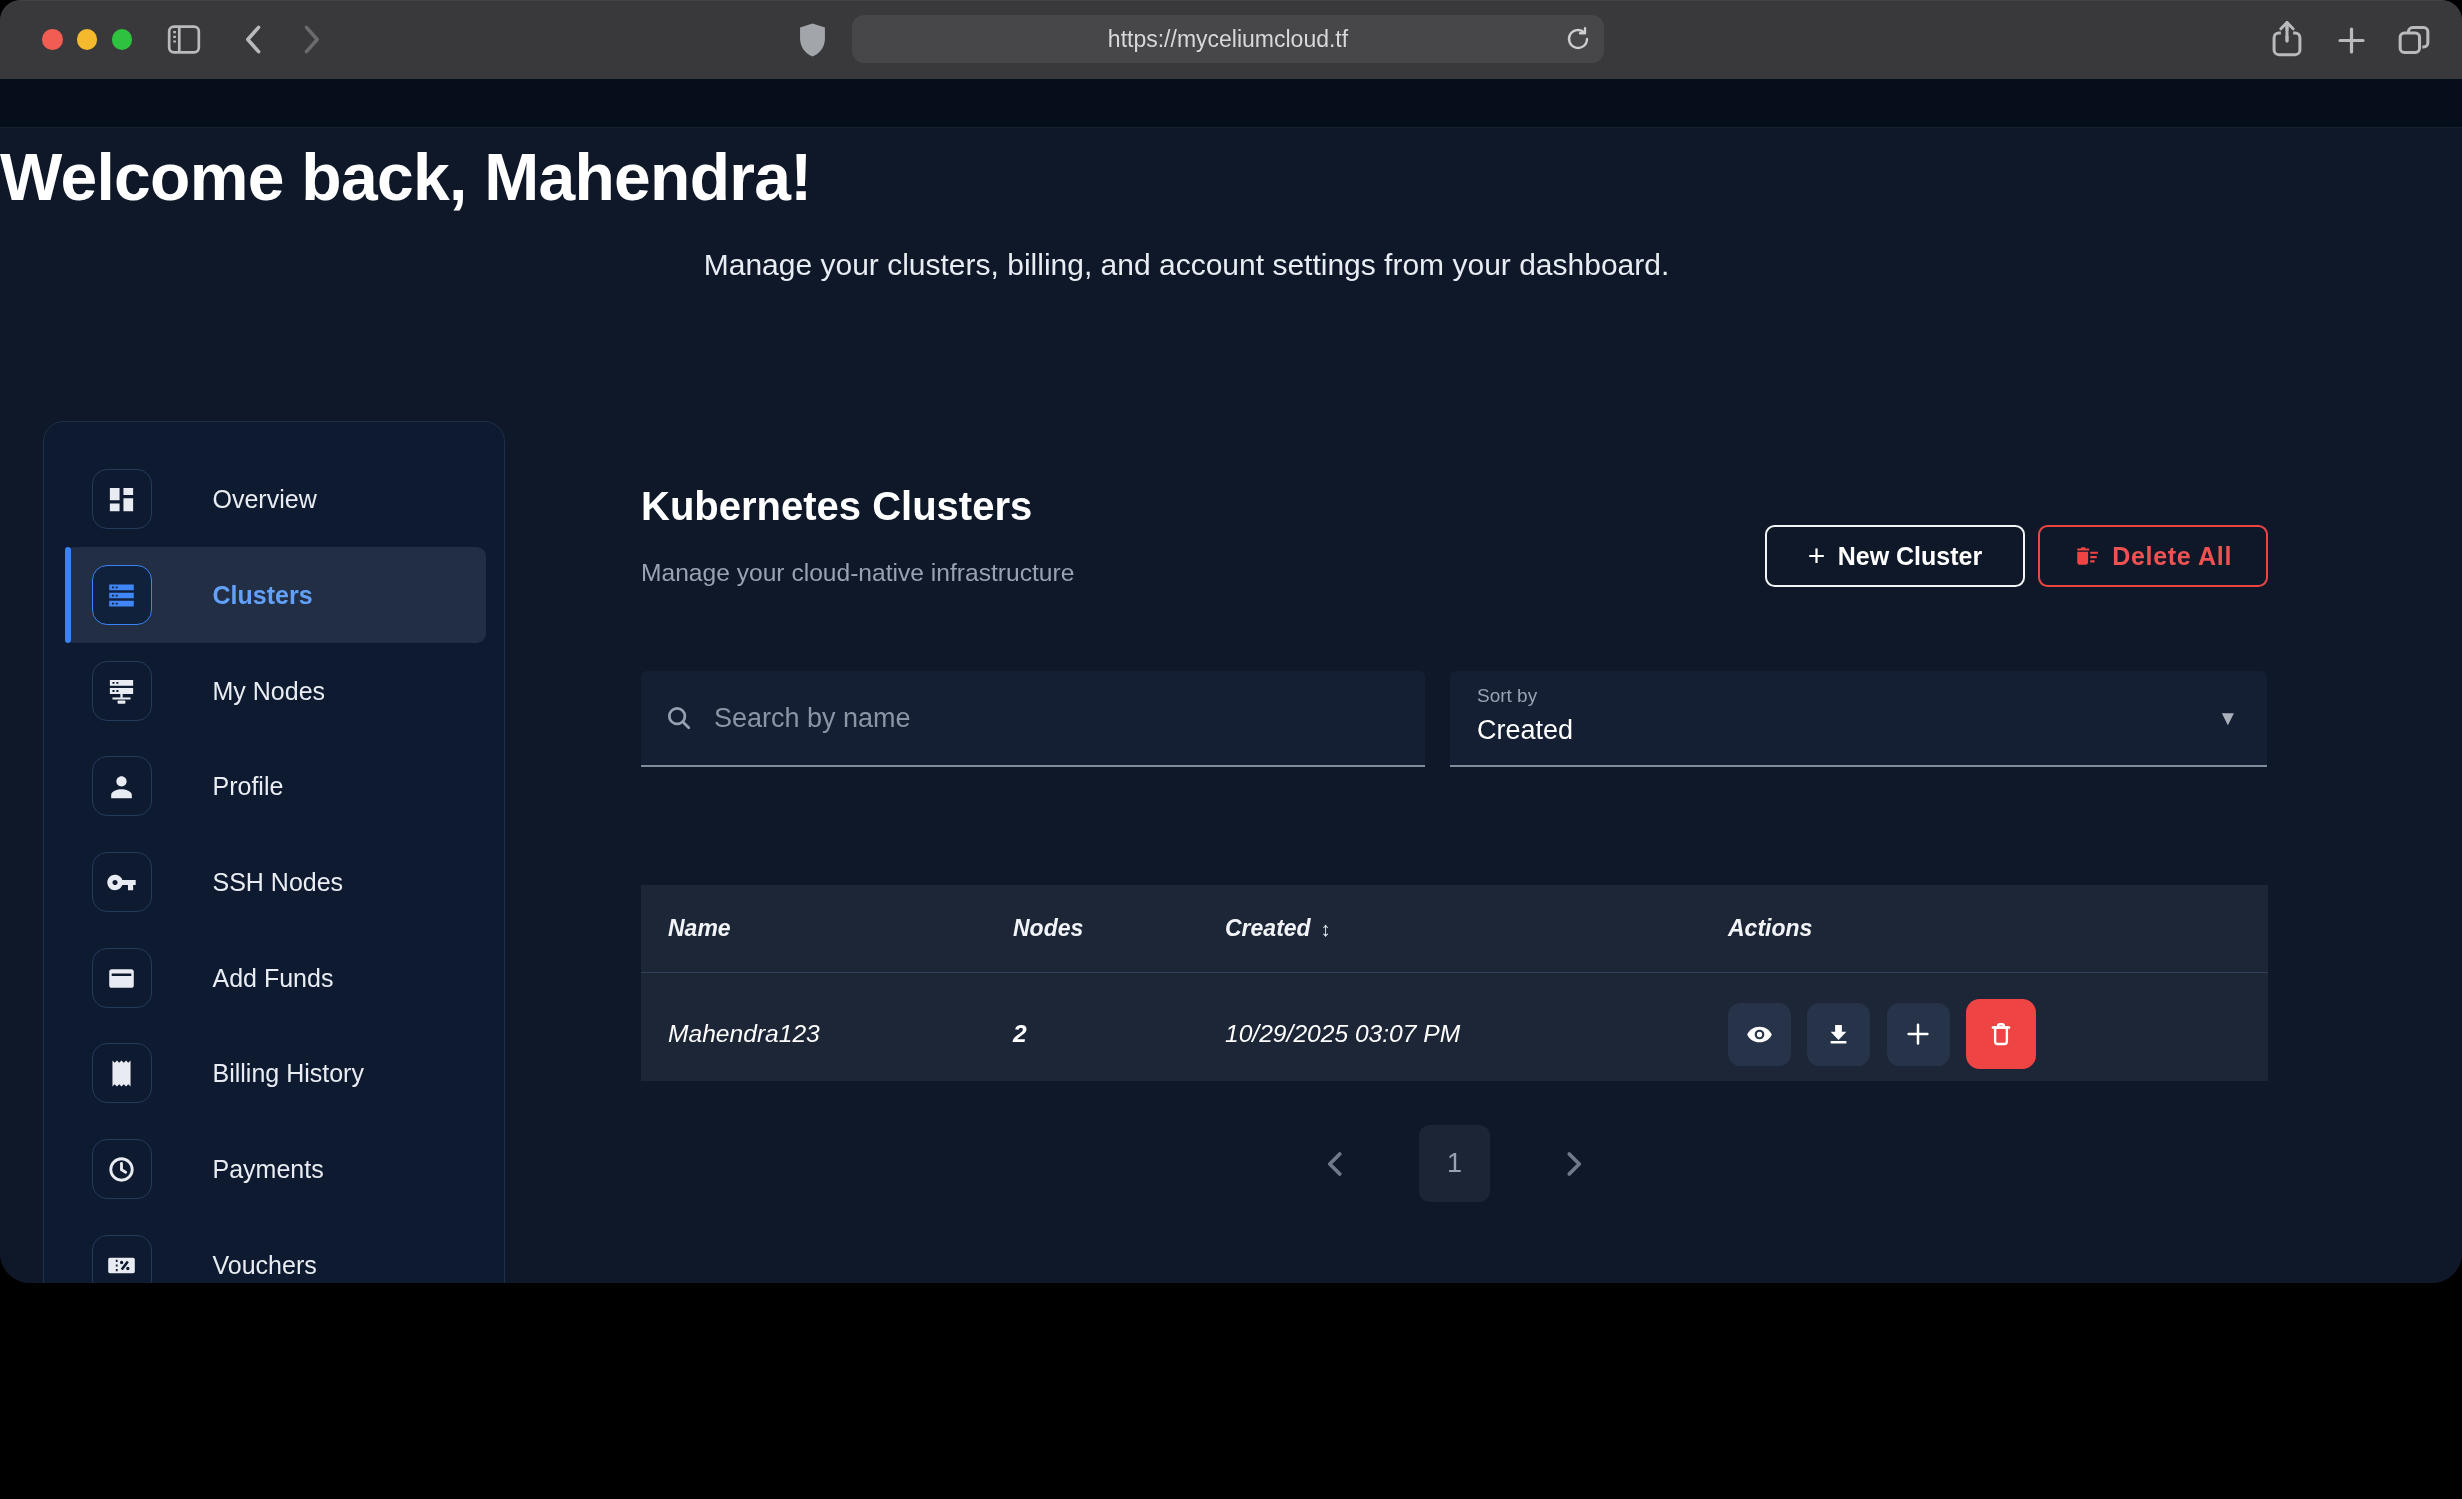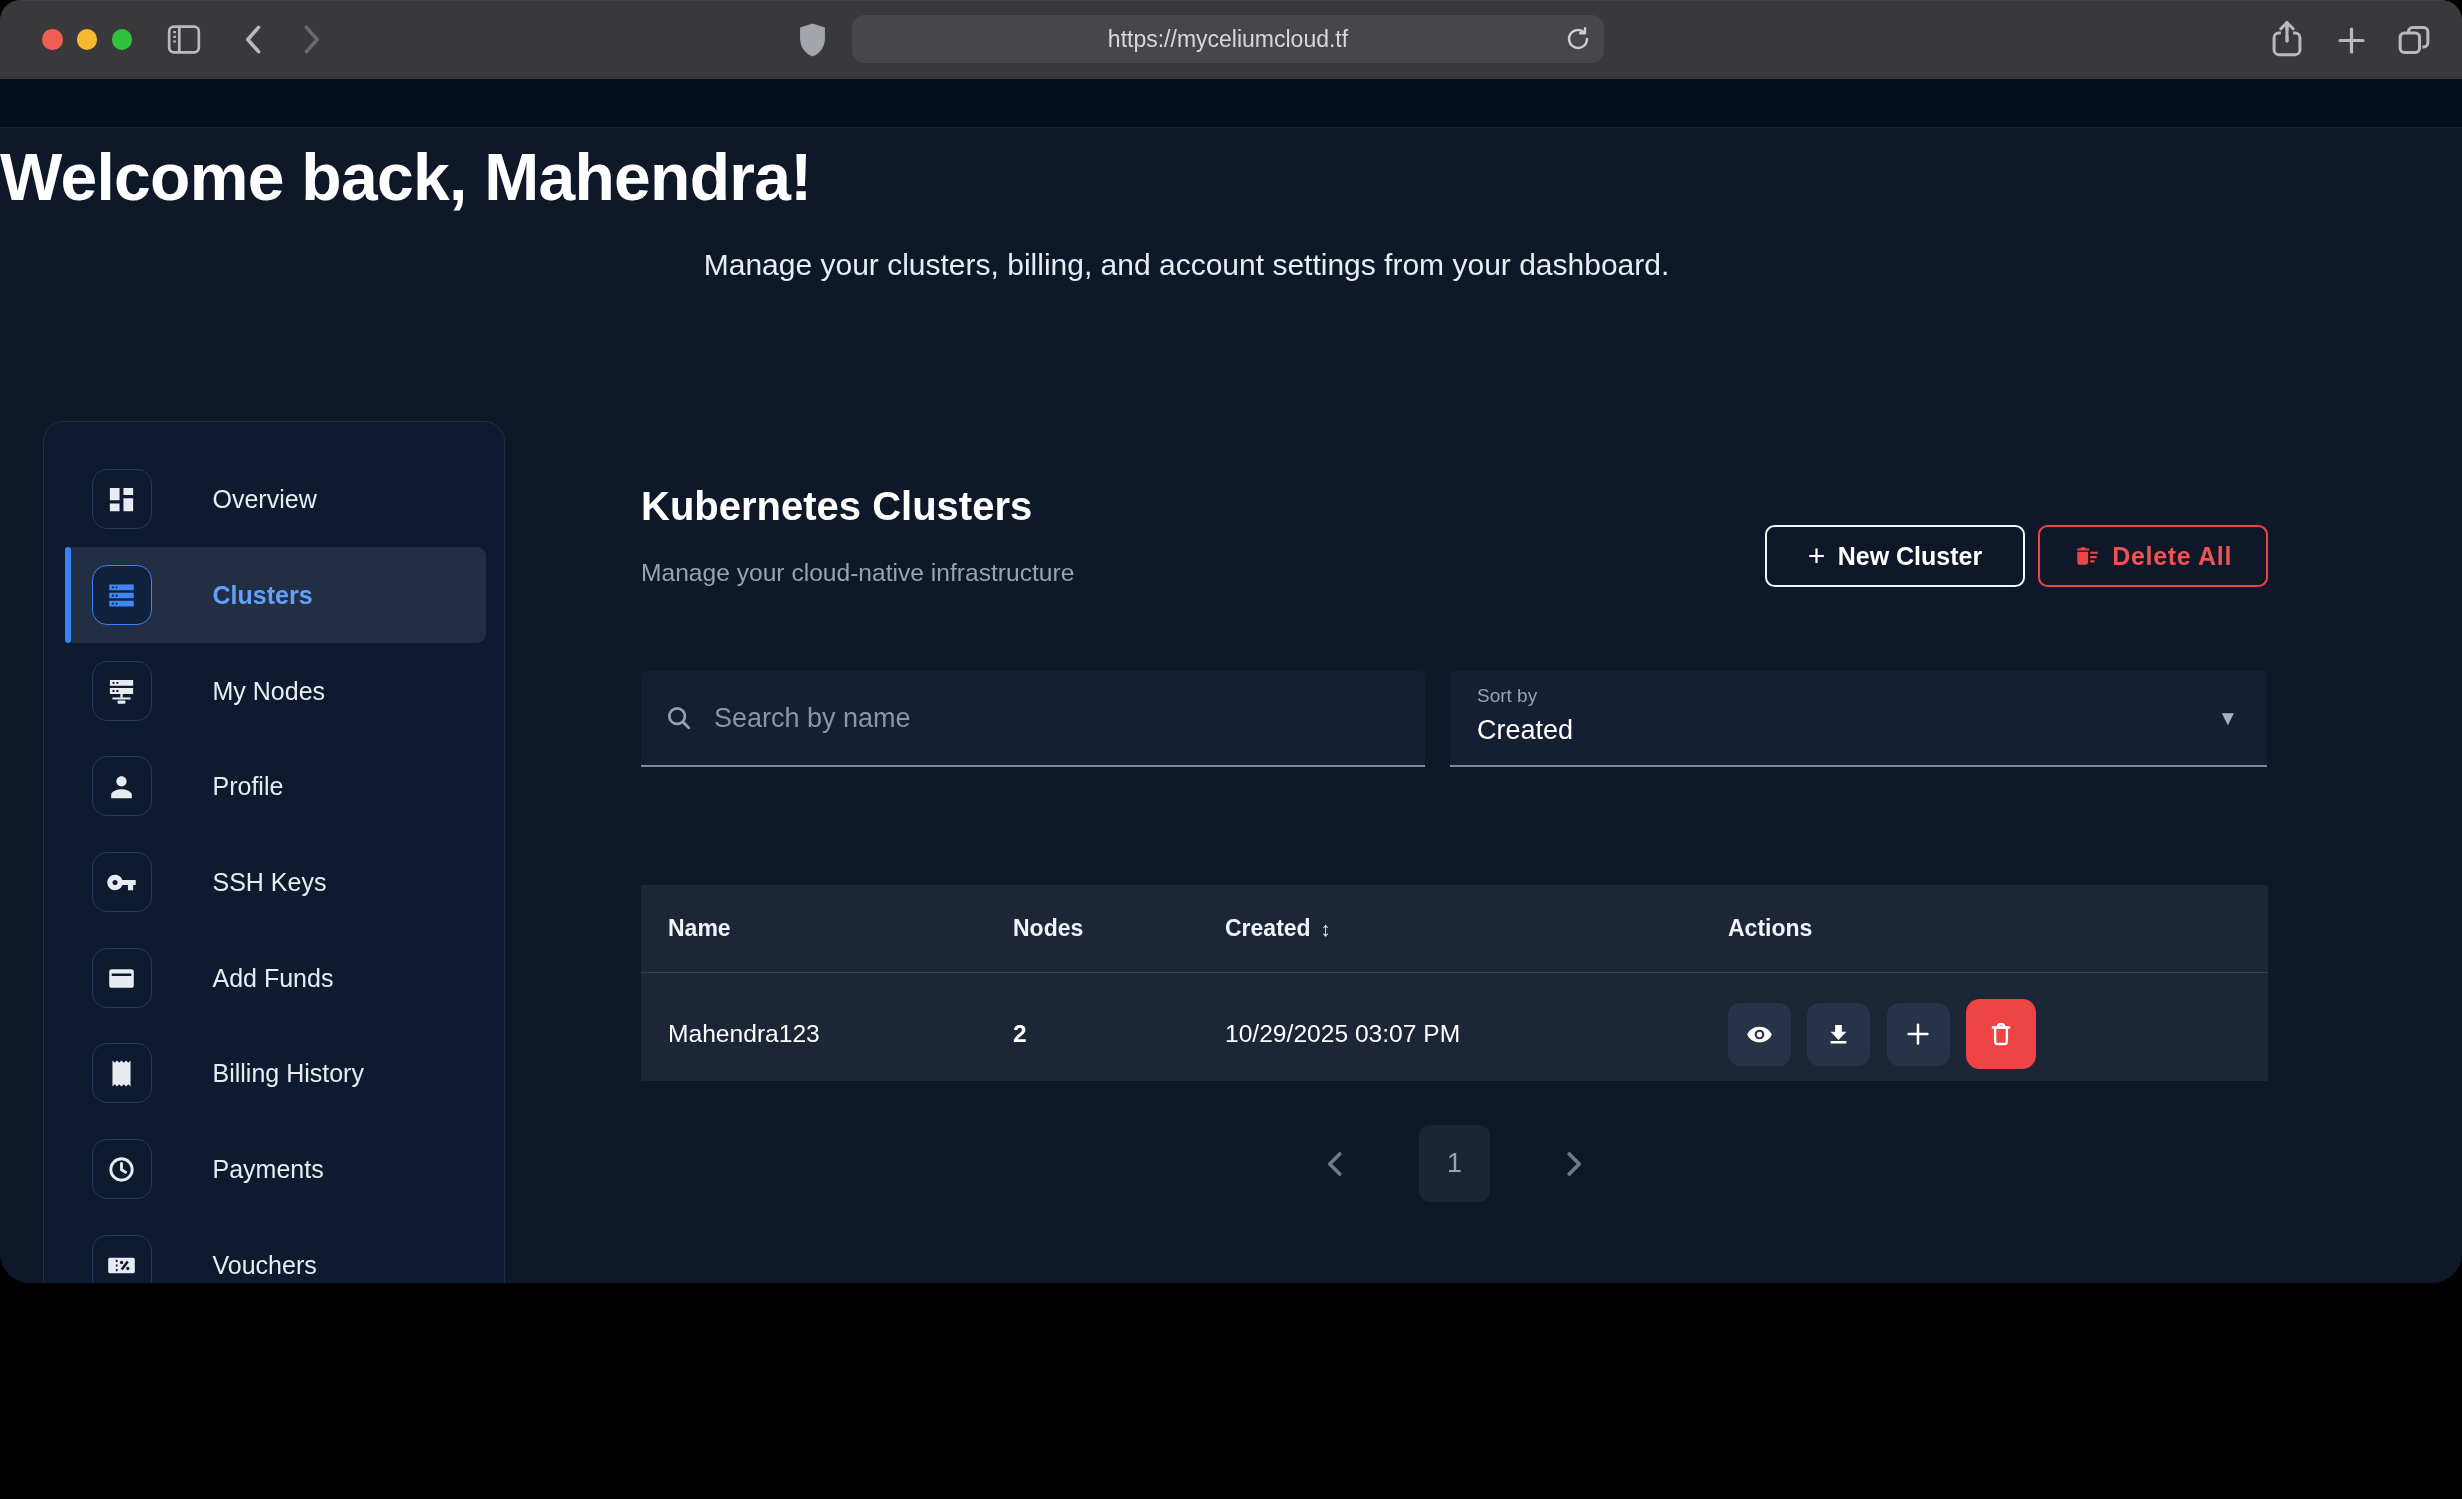--- a/index.html
+++ b/index.html
@@ -53,21 +53,21 @@
   .search{left:641px;width:784px;display:flex;align-items:center;padding:0 23px;gap:18px;}
   .search input{background:transparent;border:none;outline:none;color:#fff;font-size:27px;width:100%;
     font-family:"Liberation Sans","DejaVu Sans",sans-serif;}
   .search input::placeholder{color:#8b95a6;opacity:1;}
   .sort{left:1450px;width:817px;padding:13.7px 27px;}
   .sort-label{font-size:19px;color:#98a2b3;}
   .sort-value{font-size:27px;color:#fff;margin-top:8.2px;}
   .caret{position:absolute;right:29px;top:50%;transform:translateY(-50%);color:#aab1bd;font-size:20.5px;}
   
   .tcard{position:absolute;left:641px;top:806px;width:1627px;height:196px;background:#1c2637;
-    border-radius:0;}
+    border-radius:0;font-style:italic;}
   .thead{position:absolute;top:0;left:0;right:0;height:87px;border-bottom:1.4px solid #34405a;}
   .th{position:absolute;top:0;height:87px;line-height:87px;font-size:23px;font-weight:700;color:#f2f4f8;}
   .sort-arrows{font-size:20.5px;color:#e3e7ee;margin-left:9.6px;font-weight:400;}
   .trow{position:absolute;top:96px;left:0;right:0;height:106px;}
   .td{position:absolute;top:0;height:106px;line-height:106px;font-size:24.6px;color:#fff;}
   .c-name{left:27px;} .c-nodes{left:372px;} .c-created{left:584px;}
   .actions{position:absolute;left:1087px;top:50%;transform:translateY(-50%);display:flex;
     align-items:center;gap:16.4px;}
   .act{width:63px;height:63px;background:#273349;border-radius:12.3px;display:flex;align-items:center;
     justify-content:center;color:#fff;cursor:pointer;}
@@ -196,21 +196,21 @@
         </span>
         <span class="side-label">Profile</span>
       </div>
 
       <div class="side-item" style="top:412px;">
         <span class="tile">
           <svg width="31" height="31" viewBox="0 0 24 24" fill="currentColor">
               <path fill-rule="evenodd" d="M12.65 10C11.83 7.67 9.61 6 7 6c-3.31 0-6 2.69-6 6s2.69 6 6 6c2.61 0 4.83-1.67 5.65-4H17v4h4v-4h2v-4H12.65zM7 14c-1.1 0-2-.9-2-2s.9-2 2-2 2 .9 2 2-.9 2-2 2z"></path>
             </svg>
         </span>
-        <span class="side-label">SSH Keys</span>
+        <span class="side-label">SSH Nodes</span>
       </div>
 
       <div class="side-item" style="top:508px;">
         <span class="tile">
           <svg width="31" height="31" viewBox="0 0 24 24" fill="currentColor">
               <path fill-rule="evenodd" d="M4.5 4.8h15a2 2 0 0 1 2 2v10.4a2 2 0 0 1-2 2h-15a2 2 0 0 1-2-2V6.8a2 2 0 0 1 2-2z M4.4 8.1h15.2v2H4.4z"></path>
             </svg>
         </span>
         <span class="side-label">Add Funds</span>
       </div>

